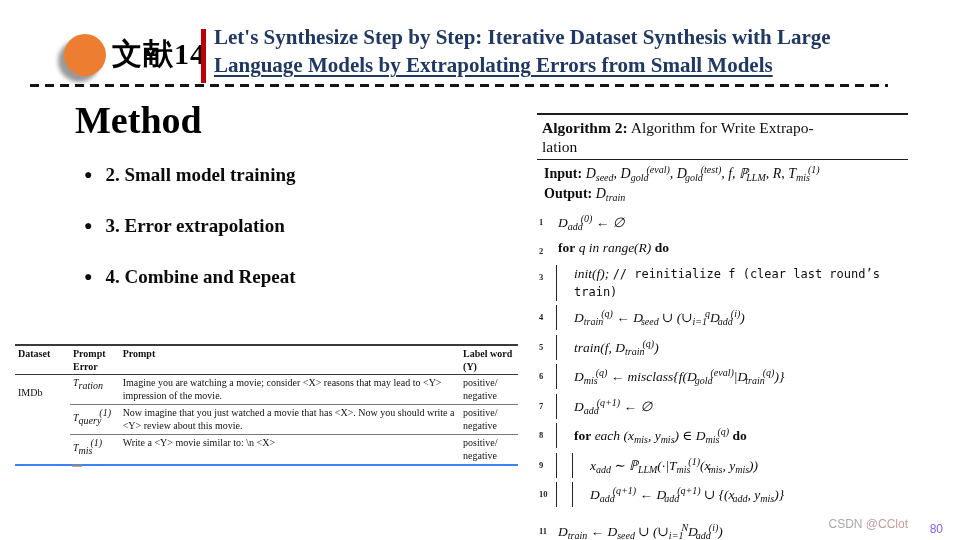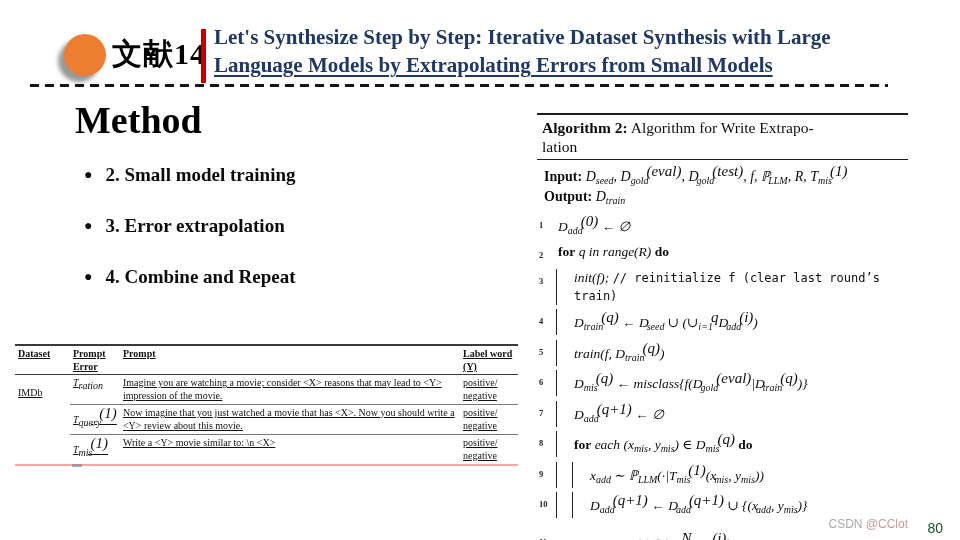--- a/index.html
+++ b/index.html
@@ -20,21 +20,21 @@
 
   
   .method{position:absolute;left:75px;top:98px;font-size:38px;font-weight:bold;color:#000;}
   .bullets{position:absolute;left:84px;top:164px;width:380px;}
   .bullet-item{display:flex;align-items:baseline;margin-bottom:29px;font-size:19px;font-weight:bold;color:#0b0b0b;}
   .bullet-dot{font-size:14px;margin-right:13px;position:relative;top:-2px;}
 
   
   .ptable-wrap{position:absolute;left:15px;top:344px;width:503px;}
   table.ptable{border-collapse:collapse;width:503px;font-size:10px;line-height:12.5px;color:#111;
-         border-top:2px solid #3a3a3a;border-bottom:2px solid #fca5a5;text-decoration:underline;}
+         border-top:2px solid #3a3a3a;border-bottom:2px solid #3b82f6;}
   table.ptable th{font-weight:bold;text-align:left;vertical-align:top;padding:2px 3px 1px 3px;
          border-bottom:1.5px solid #3a3a3a;font-size:10px;}
   table.ptable td{vertical-align:top;padding:2px 3px;}
   tr.rsep td{border-top:1px solid #777;margin-left:32px;}
   .col-ds{width:50px;}
   .col-ty{width:44px;}
   .col-pr{width:352px;}
   .col-lb{width:53px;}
   .tmath{font-style:italic;}
   .ds-cell{padding-top:12px !important;}
@@ -45,31 +45,31 @@
         border-top:2.5px solid #1d1d1d;border-bottom:2px solid #1d1d1d;color:#0d0d0d;}
   .algo-caption{font-size:15.5px;line-height:19px;padding:3px 2px 3px 5px;border-bottom:1.5px solid #1d1d1d;}
   .algo-io{font-size:14px;padding:3px 0 0 7px;font-style:italic;}
   .algo-io b, .algo-line b{font-style:normal;font-weight:bold;}
   .algo-body{padding:2px 2px 4px 2px;}
   .algo-line{display:flex;align-items:stretch;margin:4.5px 0;font-size:13.5px;font-style:italic;line-height:17px;}
   .algo-line .ln{flex:none;width:15px;font-style:normal;font-weight:bold;font-size:8.5px;color:#222;padding-top:4px;}
   .algo-line .g{flex:none;width:13px;border-left:1.2px solid #222;margin-left:2px;}
   .algo-line .mc{flex:1;padding-left:4px;}
   .algo-line.final{margin-top:12px;}
-  sup{font-size:15px;vertical-align:5px;letter-spacing:0;text-align:center;}
+  sup{font-size:10px;vertical-align:5px;letter-spacing:0;text-align:center;}
   sub{font-size:10px;vertical-align:-3px;}
   sup + sub, sub + sup{margin-left:-2px;}
   code{font-family:"DejaVu Sans Mono",monospace;font-style:normal;font-size:12px;}
 
   
   .watermark{position:absolute;right:52px;bottom:9px;font-family:"Liberation Sans",sans-serif;
         font-size:12px;color:#a8a8a8;}
   .watermark .handle{color:#c49c9c;}
   .page-num{position:absolute;right:17px;bottom:4px;font-family:"Liberation Sans",sans-serif;
-        font-size:14px;color:#14532d;}
+        font-size:12px;color:#8b5cf6;}
 </style>
 </head>
 <body>
 
 <div class="slide">
 
   <div class="hdr-circle-shadow"></div>
   <div class="hdr-circle" style="background: rgb(237, 125, 49);"></div>
   <div class="hdr-badge">文献14</div>
   <div class="hdr-redbar" style="background: rgb(192, 0, 0);"></div>

